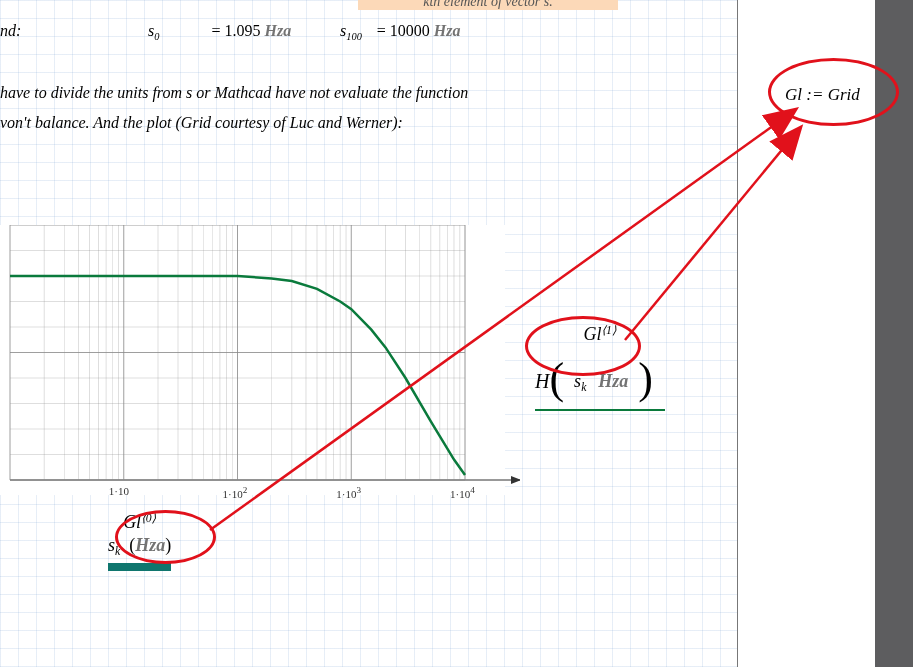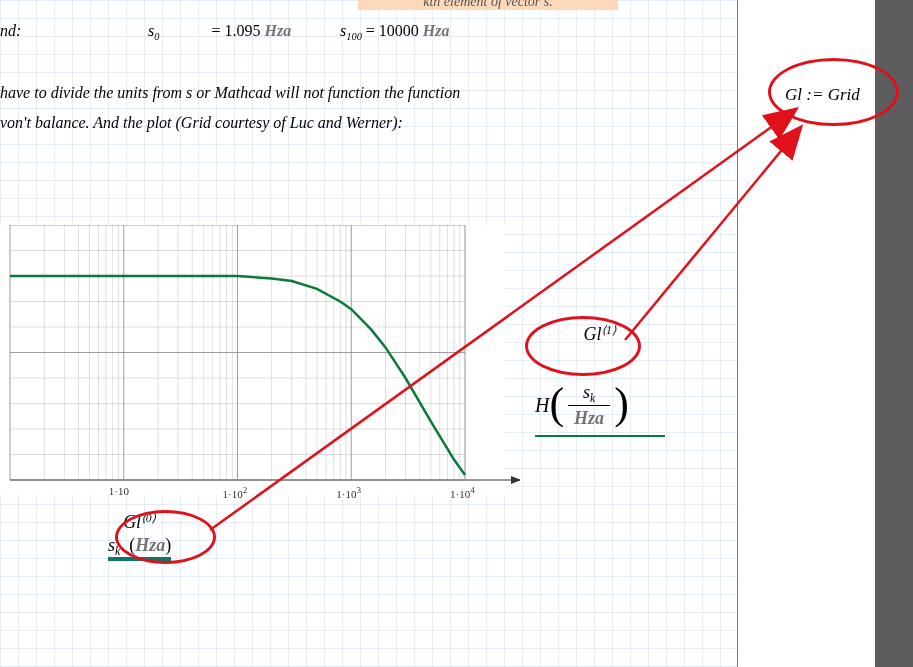--- a/index.html
+++ b/index.html
@@ -122,43 +122,43 @@
     position: absolute;
     left: 108px;
     top: 512px;
     text-align: center;
   }
   .xaxis-block .row1,
   .xaxis-block .row2 {
     font-family: "Times New Roman", serif;
   }
   .underline-green {
-    border-bottom: 4px solid #0f766e;
-    padding-bottom: 2px;
+    border-bottom: 8px solid #0f766e;
+    padding-bottom: 8px;
   }
 
   
   .side-math {
     position: absolute;
     left: 535px;
     top: 324px;
     font-family: "Times New Roman", serif;
     font-size: 18px;
   }
   .side-math .gl1 {
-    margin-bottom: 37px;
+    margin-bottom: 14px;
     text-align: center;
   }
   .side-math .hrow {
     display: flex;
     align-items: center;
   }
   .frac {
     display: inline-flex;
-    flex-direction: column;
+    flex-direction: row;
     align-items: center;
     margin: 0 4px;
   }
   .frac .num, .frac .den {
     padding: 0 6px;
   }
   .frac .bar {
     width: 100%;
     border-top: 1.5px solid #000;
     margin: 2px 0;
@@ -219,25 +219,25 @@
   <div class="text" style="left:0px; top:22px;">nd:</div>
 
   <div class="text math" style="left:148px; top:22px;">
     <span>s</span><span class="sub">0</span>
     <span style="font-style:normal;margin-left:48px;">= 1.095</span>
     <span class="unit">Hza</span>
   </div>
 
   <div class="text math" style="left:340px; top:22px;">
     <span>s</span><span class="sub">100</span>
-    <span style="font-style:normal;">= 10000</span>
+    <span style="font-style:normal;margin-left:11px;">= 10000</span>
     <span class="unit">Hza</span>
   </div>
 
-  <div class="text" style="left:0px; top:84px;">  have to divide the units from s or Mathcad will not function the function</div>
+  <div class="text" style="left:0px; top:84px;">  have to divide the units from s or Mathcad have not evaluate the function</div>
   <div class="text" style="left:0px; top:114px;">von't balance.  And the plot  (Grid courtesy of Luc and Werner):</div>
 
   <div class="right-expr">Gl := Grid</div>
 
   <div class="plot-frame">
     <svg class="plot-svg" width="520" height="295">
       <defs>
         <marker id="arrowhead" markerWidth="10" markerHeight="8" refX="9" refY="4" orient="auto">
           <path d="M0,0 L10,4 L0,8 Z" fill="#333"></path>
         </marker>

